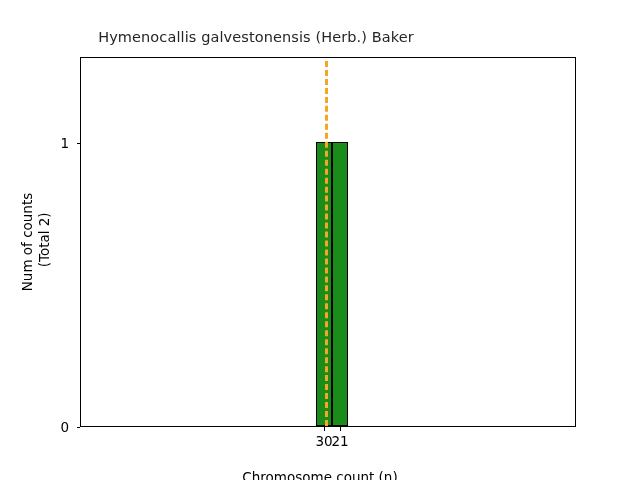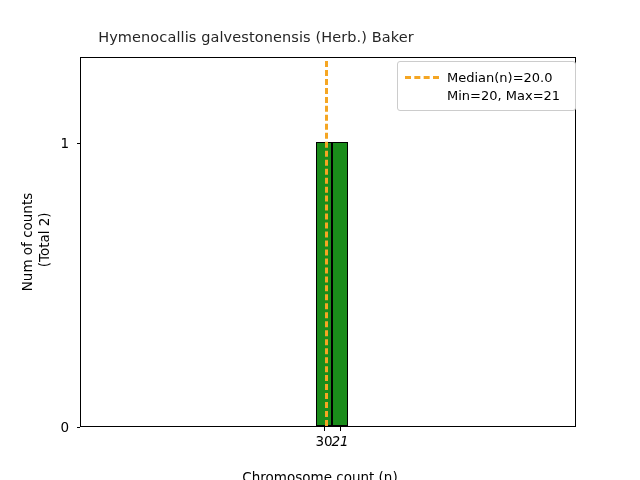--- a/index.html
+++ b/index.html
@@ -184,33 +184,23 @@
   <div class="ytick-mark" style="top:427px;"></div>
   <div class="ytick-label" style="top:427px;">0</div>
 
   <div class="ytick-mark" style="top:143px;"></div>
   <div class="ytick-label" style="top:143px;">1</div>
 
   <div class="xtick-mark" style="left:324px;"></div>
   <div class="xtick-label" style="left:324px;">30</div>
 
   <div class="xtick-mark" style="left:340px;"></div>
-  <div class="xtick-label" style="left:340px;font-style:italic;">21</div>
+  <div class="xtick-label" style="left:340px;">21</div>
 
   <div id="xlabel">Chromosome count (n)</div>
 
   <div id="ylabel-wrap">
     <div id="ylabel">Num of counts
  (Total 2)</div>
   </div>
 
-  <div id="legend">
-    <div class="legend-row">
-      <span class="legend-swatch"></span>
-      <span class="legend-text">Median(n)=20.0</span>
-    </div>
-    <div class="legend-row">
-      <span class="legend-swatch blank"></span>
-      <span class="legend-text">Min=20, Max=21</span>
-    </div>
-  </div>
 
 </div>
 
 </body></html>

